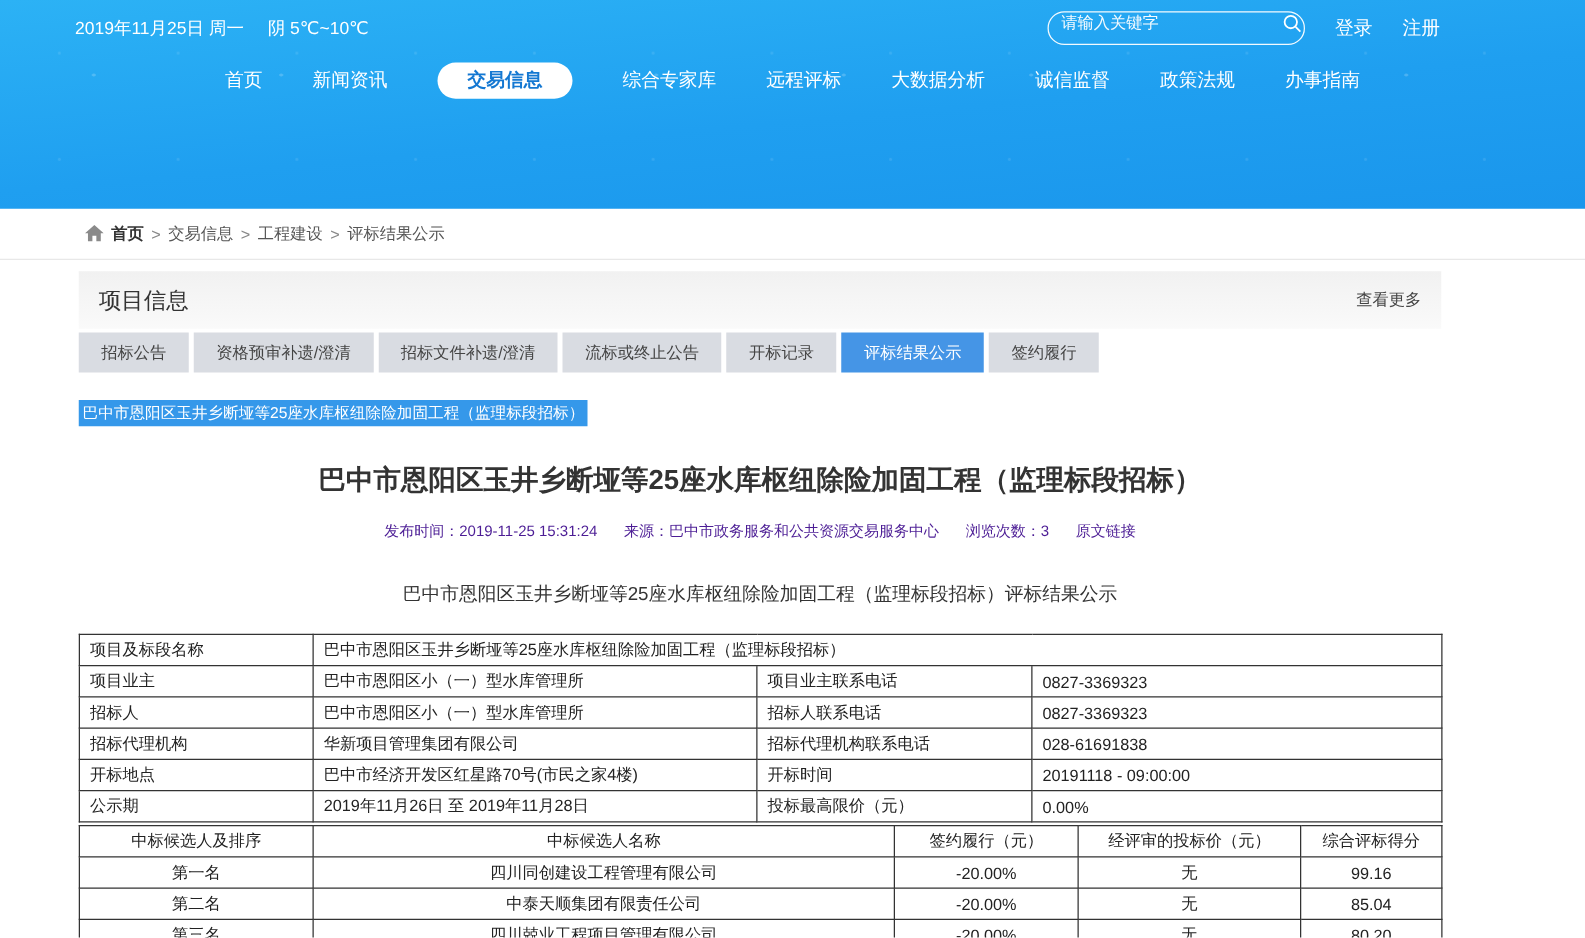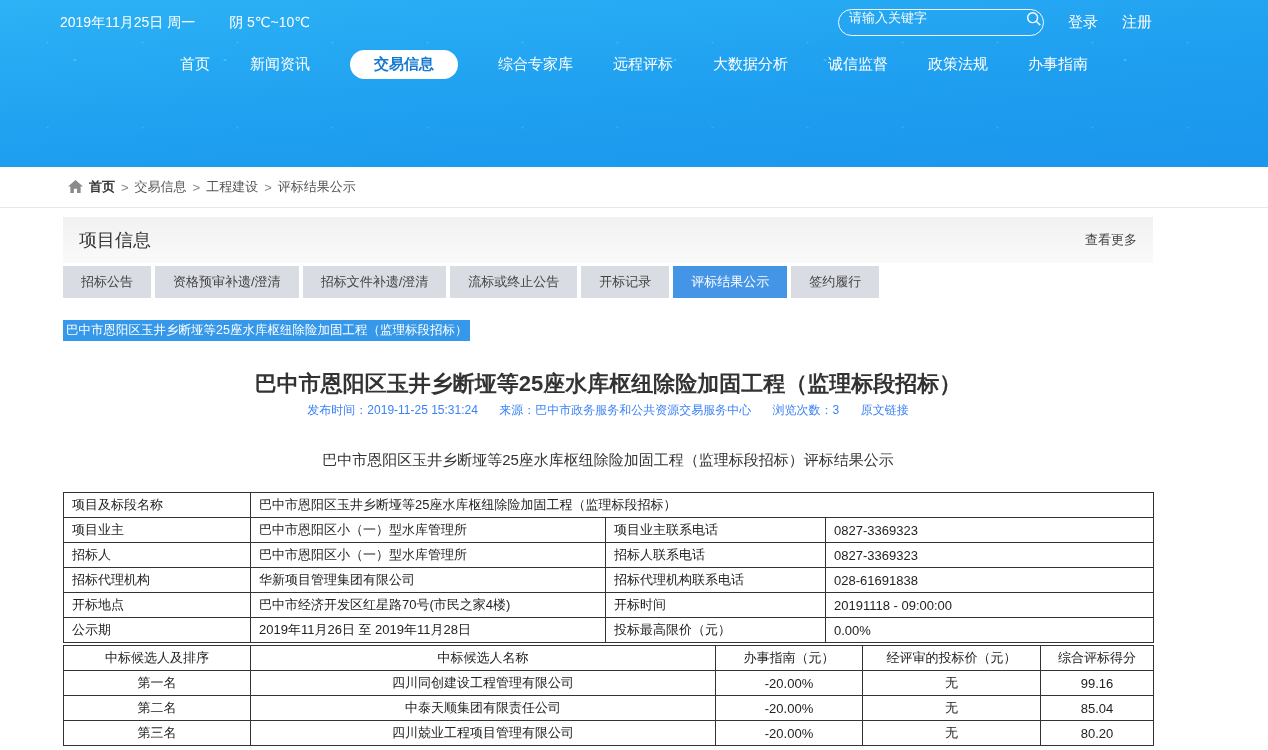--- a/index.html
+++ b/index.html
@@ -9,21 +9,21 @@
   
   .header-band {
     height:167px; position:relative; color:#fff;
     background-image:
       radial-gradient(rgba(255,255,255,0.20) 1.2px, transparent 1.8px),
       radial-gradient(rgba(255,255,255,0.10) 1px, transparent 1.5px),
       linear-gradient(175deg,#2cb2f5 0%, #1f9ff0 55%, #1a96ec 100%);
     background-size:150px 120px, 95px 85px, 100% 100%;
   }
   .topbar { display:flex; align-items:center; padding:9px 116px 0 60px; font-size:14px; }
-  .topbar .left { display:flex; gap:34px;justify-content:space-between; }
+  .topbar .left { display:flex; gap:19px;justify-content:space-between; }
   .topbar .right { margin-left:auto; display:flex; align-items:center; gap:24px; }
   .search-box { display:flex; align-items:flex-start; width:206px; height:27px;
     border:1px solid rgba(255,255,255,0.95); border-radius:14px; padding:0 10px; }
   .search-box input { flex:1; background:transparent; border:none; outline:none;
     color:#fff; font-size:13px; font-family:inherit; }
   .search-box input::placeholder { color:rgba(255,255,255,0.95); }
   .search-box svg { flex:0 0 auto; }
   .auth-link { cursor:pointer; font-size:15px; }
 
   .site-titles { text-align:center; margin-top:12px; text-shadow:0 1px 3px rgba(0,60,120,0.25); }
@@ -56,21 +56,21 @@
   .tabs { display:flex; gap:4px; margin-top:3px; }
   .tab { height:32px; line-height:32px; padding:0 18px; background:#d9dce2;
     color:#444; font-size:13px; cursor:pointer; white-space:nowrap; }
   .tab.active { background:#4595e6; color:#fff; }
 
   .selected-link { display:inline-block; margin-top:22px; background:#3598ea;
     color:#fff; font-size:12.5px; padding:2px 3px; cursor:pointer; }
 
   .article-title { margin-top:28px; text-align:center; font-size:22px;
     font-weight:bold; color:#333; }
-  .article-meta { margin-top:3px; text-align:center; font-size:12px; color:#3b82f6; }
+  .article-meta { margin-top:18px; text-align:center; font-size:12px; color:#4c1d95; }
   .article-meta span { margin:0 9px; }
   .article-meta .orig { cursor:pointer; }
   .article-subtitle { margin-top:32px; text-align:center; font-size:15px;
     color:#333; font-weight:500; }
 
   
   table { border-collapse:collapse; width:1090px; table-layout:fixed; }
   .info-table { margin-top:22px; }
   td, th { border:1px solid #333; font-size:13px; color:#222; height:25px;
     padding:2px 8px; font-weight:normal; overflow:hidden; white-space:nowrap; }
@@ -209,21 +209,21 @@
         <col style="width:187px">
         <col style="width:465px">
         <col style="width:147px">
         <col style="width:178px">
         <col style="width:113px">
       </colgroup>
     <tbody>
         <tr>
       <th>中标候选人及排序</th>
       <th>中标候选人名称</th>
-      <th>办事指南（元）</th>
+      <th>签约履行（元）</th>
       <th>经评审的投标价（元）</th>
       <th>综合评标得分</th>
     </tr>
     <tr>
       <td>第一名</td>
       <td>四川同创建设工程管理有限公司</td>
       <td>-20.00%</td>
       <td>无</td>
       <td>99.16</td>
     </tr>

